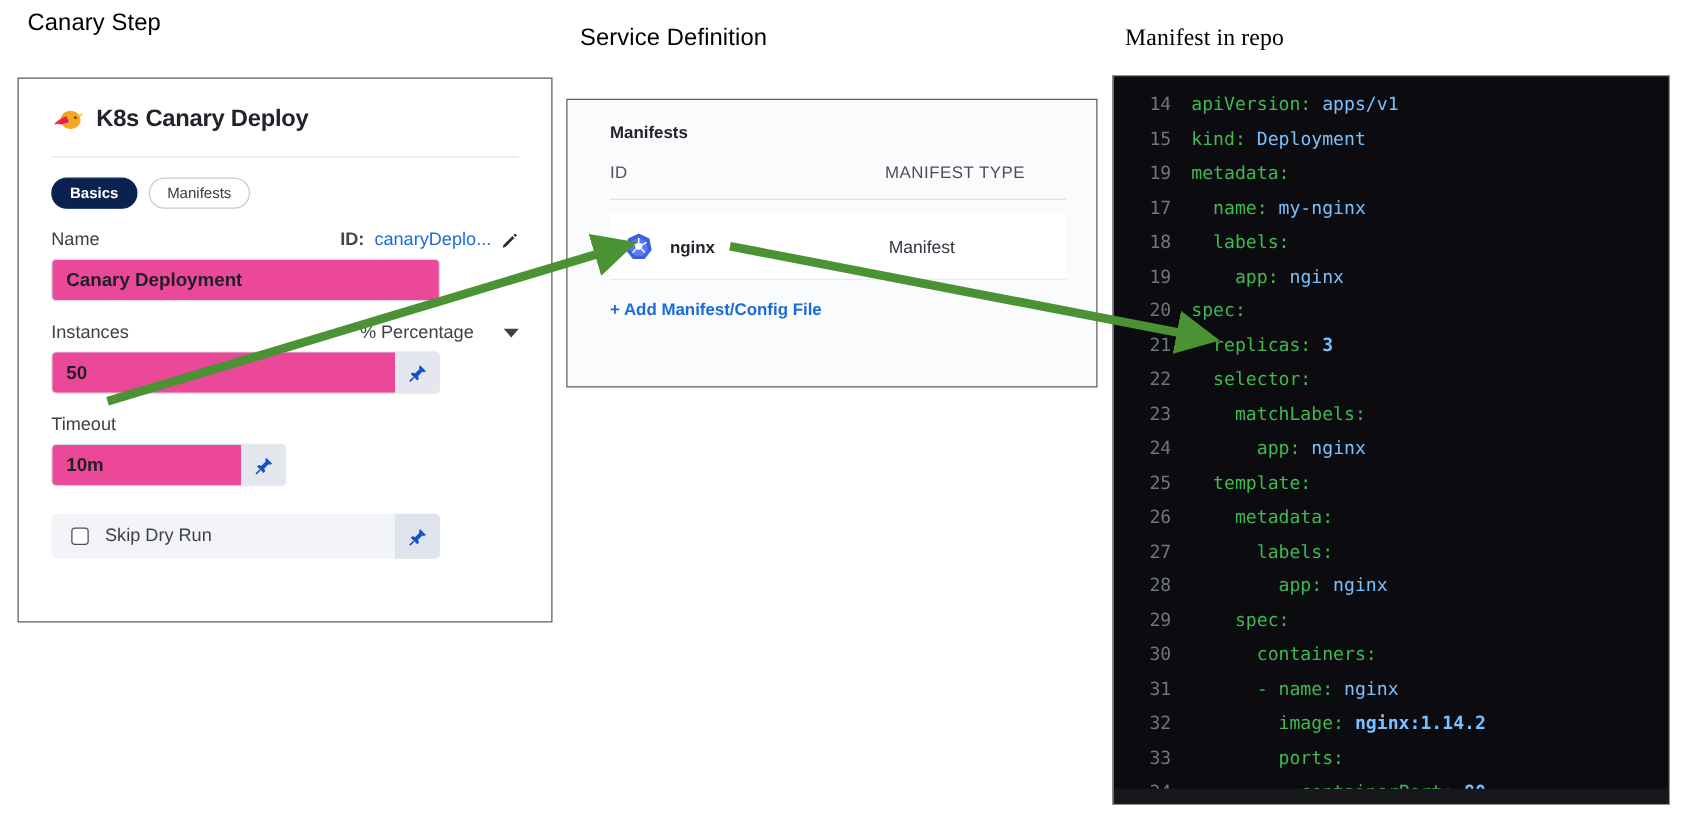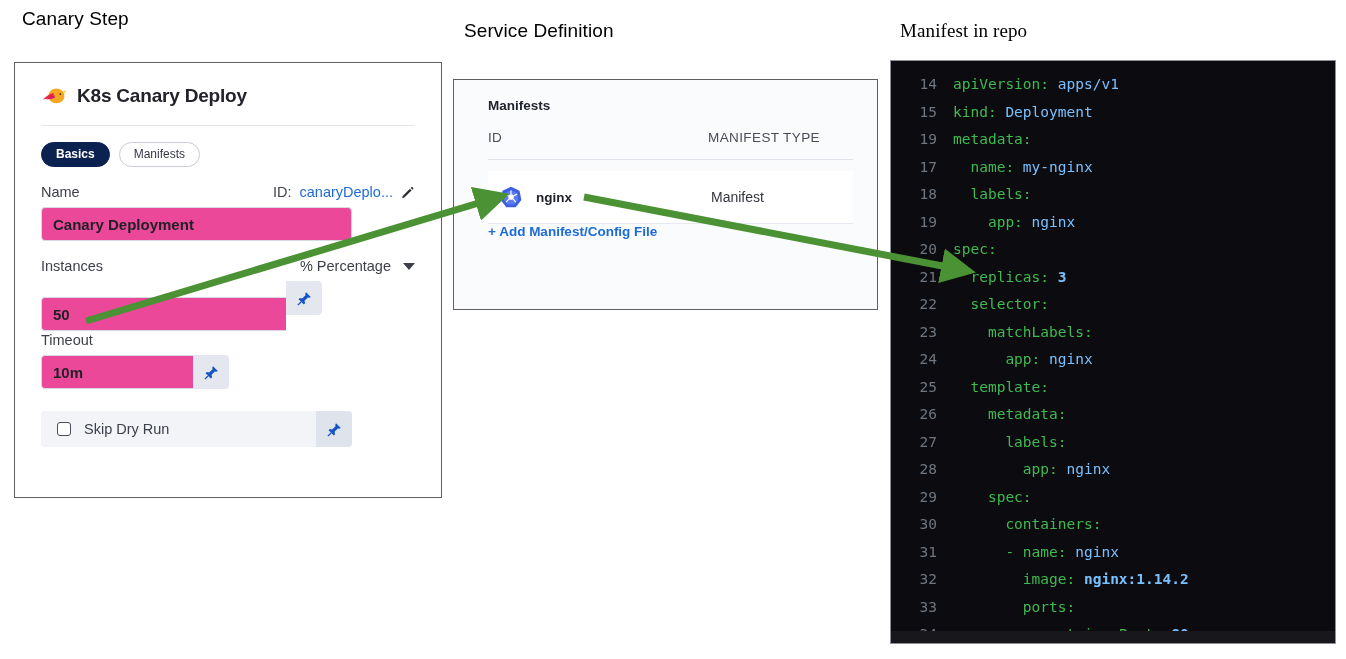--- a/index.html
+++ b/index.html
@@ -83,21 +83,21 @@
   }
   .field-label { color: #3d3f49; }
   .id-block {
     margin-left: auto;
     display: flex;
     align-items: center;
     gap: 8px;
     font-size: 14.5px;
     white-space: nowrap;
   }
-  .id-key { color: #43454f; }
+  .id-key { color: #43454f; font-weight: bold; }
   .id-val { color: #1d6bd8; }
   .pencil-icon { width: 14px; height: 14px; display: block; }
 
   .input-wrap {
     margin-top: 7px;
     display: flex;
     align-items: stretch;
     height: 34px;
   }
   .text-input {
@@ -119,30 +119,30 @@
     background: #e4e7ee;
     border-radius: 4px;
     display: flex;
     align-items: center;
     justify-content: center;
     box-sizing: border-box;
   }
   .pin-icon { width: 15px; height: 15px; display: block; }
 
   #name-input { width: 311px; }
-  #instances-input { width: 245px; border-right: none; border-radius: 4px 0 0 4px; margin-top: 16px; }
+  #instances-input { width: 275px; border-right: none; border-radius: 4px 0 0 4px; }
   #timeout-input { width: 152px; border-right: none; border-radius: 4px 0 0 4px; }
   #pin-instances { border-radius: 0 4px 4px 0; }
   #pin-timeout { border-radius: 0 4px 4px 0; }
 
   .select-inline {
     margin-left: auto;
     display: flex;
     align-items: center;
-    gap: 12px;
+    gap: 24px;
     font-size: 14.5px;
     color: #3d3f49;
   }
   .caret { width: 0; height: 0; border-left: 6px solid transparent; border-right: 6px solid transparent; border-top: 7px solid #3d3f49; display:block; }
 
   .check-row {
     margin-top: 22px;
     display: flex;
     align-items: center;
     height: 36px;
@@ -192,20 +192,21 @@
     height: 53px;
     display: flex;
     align-items: center;
     border-bottom: 1px solid #e6e9ef;
     box-sizing: border-box;
   }
   .k8s-icon { width: 22px; height: 22px; margin-left: 12px; display: block; }
   .row-id { font-size: 13.5px; font-weight: bold; color: #22242c; margin-left: 14px; width: 175px; }
   .row-type { font-size: 14px; color: #33353f; }
   .add-link {
+    margin-top: 16px;
     font-size: 13.5px;
     font-weight: bold;
     color: #1d6bd8;
   }
 
   
   #panel-code {
     position: absolute;
     left: 890px;
     top: 60px;

